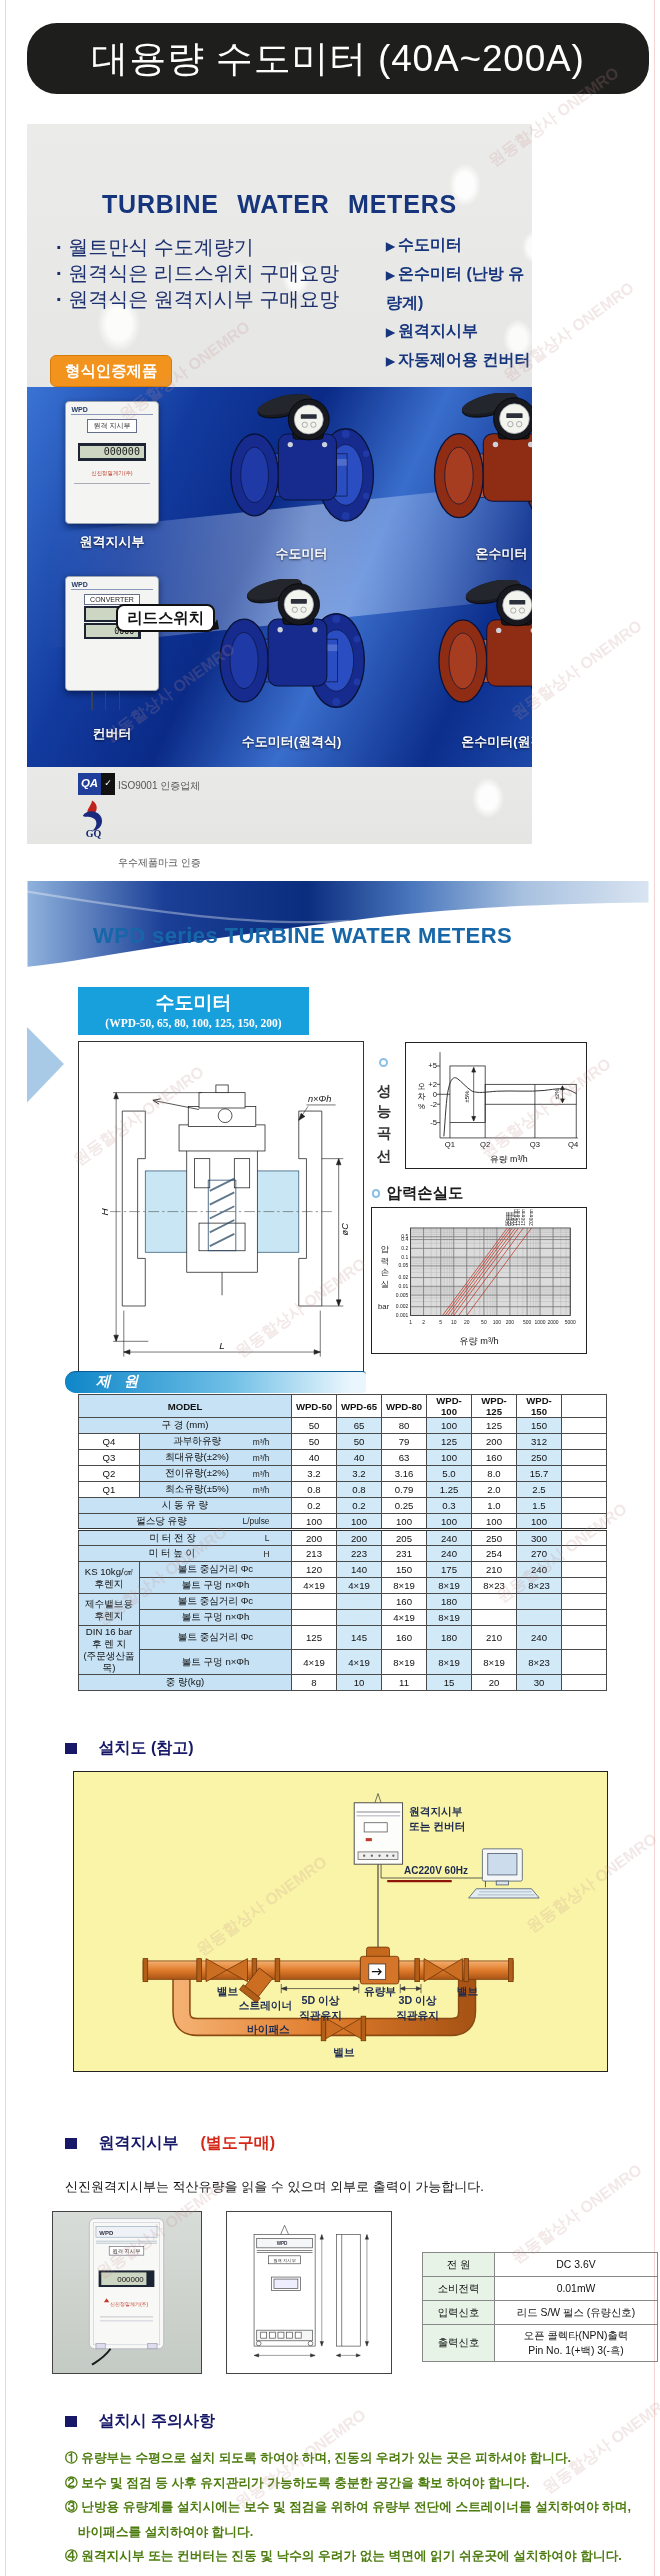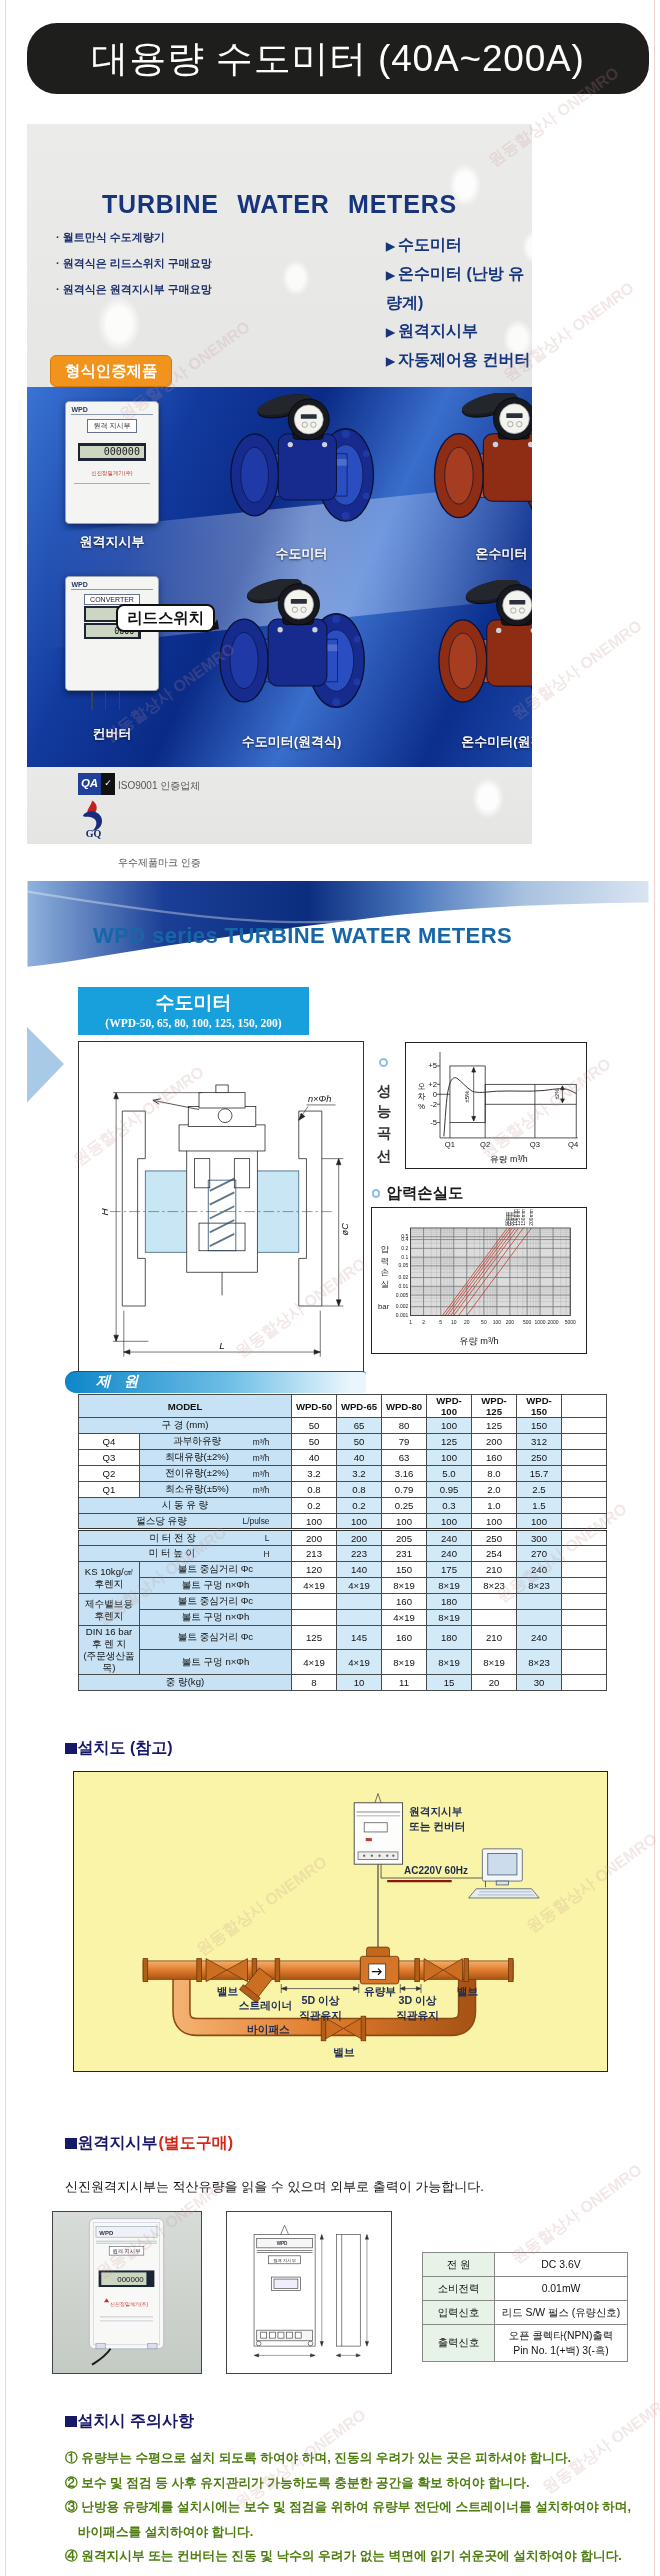--- a/index.html
+++ b/index.html
@@ -18,21 +18,21 @@
   .b-top { position:relative; height:263px; background:
     radial-gradient(ellipse 23px 31px at 438px 61px, #fdfdfd 40%, rgba(255,255,255,0) 70%),
     radial-gradient(ellipse 17px 23px at 507px 123px, #fbfbfb 40%, rgba(255,255,255,0) 70%),
     radial-gradient(ellipse 26px 34px at 584px 92px, #fcfcfc 40%, rgba(255,255,255,0) 70%),
     radial-gradient(ellipse 20px 26px at 269px 154px, #fbfbfa 40%, rgba(255,255,255,0) 70%),
     radial-gradient(ellipse 31px 40px at 92px 200px, #fcfcfb 40%, rgba(255,255,255,0) 70%),
     radial-gradient(ellipse 21.5px 28px at 491px 215px, #fbfbfa 40%, rgba(255,255,255,0) 70%),
     linear-gradient(#ebebe9,#e6e6e4); }
   .b-heading { padding-top:66px; text-align:center; font-size:25px; font-weight:bold; color:#16357d;
     letter-spacing:0.8px; word-spacing:10.7px; }
-  .features { position:absolute; left:29px; top:100px; list-style:none; font-size:11px; color:#1c2f6e;font-weight:bold; }
+  .features { position:absolute; left:29px; top:110px; list-style:none; font-size:20px; color:#1c2f6e; }
   .features li { line-height:26px; }
   .features li::before { content:'· '; font-weight:bold; }
   .products { position:absolute; left:359px; top:107px; list-style:none; font-size:16px; font-weight:bold; color:#16357d; }
   .products li { line-height:28px; }
   .products li::before { content:'▶ '; font-size:11.5px; }
   .badge { position:absolute; left:23px; top:231px; background:#f2931d; color:#fff; font-size:15.4px;
     font-weight:bold; padding:4.6px 14px; border-radius:6.1px; border:0.8px solid #d47b0a; }
 
   .b-photo { position:relative; height:380px; overflow:hidden;
     background: linear-gradient(115deg,#3a74d4 0%,#123a9e 26%,#0a2a86 44%,#3a6ecc 62%,#0c2e8c 84%,#1c48aa 100%); }
@@ -110,32 +110,32 @@
   td.qc { background:#fff; font-size:9.6px; }
   td.lab { background:#c6e2f4; }
   td.lab .cellflex { display:flex; align-items:center; }
   td.lab .lb { flex:1; text-align:center; font-size:9.6px;border-radius:6px; }
   td.lab .un { font-size:8.4px; padding-right:20px; color:#222; }
   td.grp { background:#c6e2f4; white-space:pre-line; font-size:8.8px; line-height:1.25; }
   td.val { background:#fff; }
   td.val.sh { background:#d2e9f8; }
   tr.thick td { border-bottom:3.1px double #333; }
 
-  .sec-h { position:absolute; display:flex; align-items:center; gap:1px; font-size:16px; font-weight:bold; color:#181868; }
+  .sec-h { position:absolute; display:flex; align-items:center; gap:22px; font-size:16px; font-weight:bold; color:#181868; }
   .sec-h .sq { width:11.5px; height:11.5px; background:#181868; }
   .sec-h .rednote { color:#d4291a; }
 
   .install-box { left:73px; top:1771px; width:535px; height:301px; background:#f9f4a8; border:1.5px solid #222; }
   .ib-lbl { position:absolute; font-size:10.7px; font-weight:bold; color:#1c2a50; text-align:center; line-height:14.6px; }
 
   .remote-desc { left:65px; top:2178px; font-size:13px; color:#111; }
   .photo-box { left:52px; top:2211px; width:150px; height:163px; border:1.5px solid #444;
     background:linear-gradient(#d8dcd8,#c4cac4); }
   .draw-box2 { left:226px; top:2211px; width:166px; height:163px; border:1.5px solid #444; background:#fff; }
-  table.rtable { position:absolute; left:422px; top:2252px; width:206px; border-collapse:collapse; border:1.5px solid #666; }
+  table.rtable { position:absolute; left:422px; top:2252px; width:236px; border-collapse:collapse; border:1.5px solid #666; }
   table.rtable td { border:0.8px solid #888; font-size:10.4px; text-align:center; color:#111; padding:1.5px 2.3px; }
   table.rtable td.rl { background:#e6f3e6; width:72px; height:24px; }
   table.rtable tr:last-child td { height:37px; }
   table.rtable .rv div { line-height:15.4px; }
 
   .prec-list { left:65px; top:2446px; width:572px; font-size:12.7px; color:#4d7c0f;font-weight:bold; }
   .prec-list .pi { line-height:24.6px; white-space:pre-line; }
 
   svg text { font-family:"Liberation Sans", sans-serif; }
 </style>
@@ -612,21 +612,21 @@
             <td class="qc">Q1</td>
             <td class="lab" colspan="1">
               <div class="cellflex">
                 <span class="lb">최소유량(±5%)</span>
                 <span class="un">m³/h</span>
               </div>
             </td>
             <td class="val">0.8</td>
             <td class="val sh">0.8</td>
             <td class="val">0.79</td>
-            <td class="val sh">0.95</td>
+            <td class="val sh">1.25</td>
             <td class="val">2.0</td>
             <td class="val sh">2.5</td>
             <td class="val"></td>
           </tr>
           <tr>
             <td class="lab" colspan="2">
               <div class="cellflex">
                 <span class="lb">시 동 유 량</span>
               </div>
             </td>

